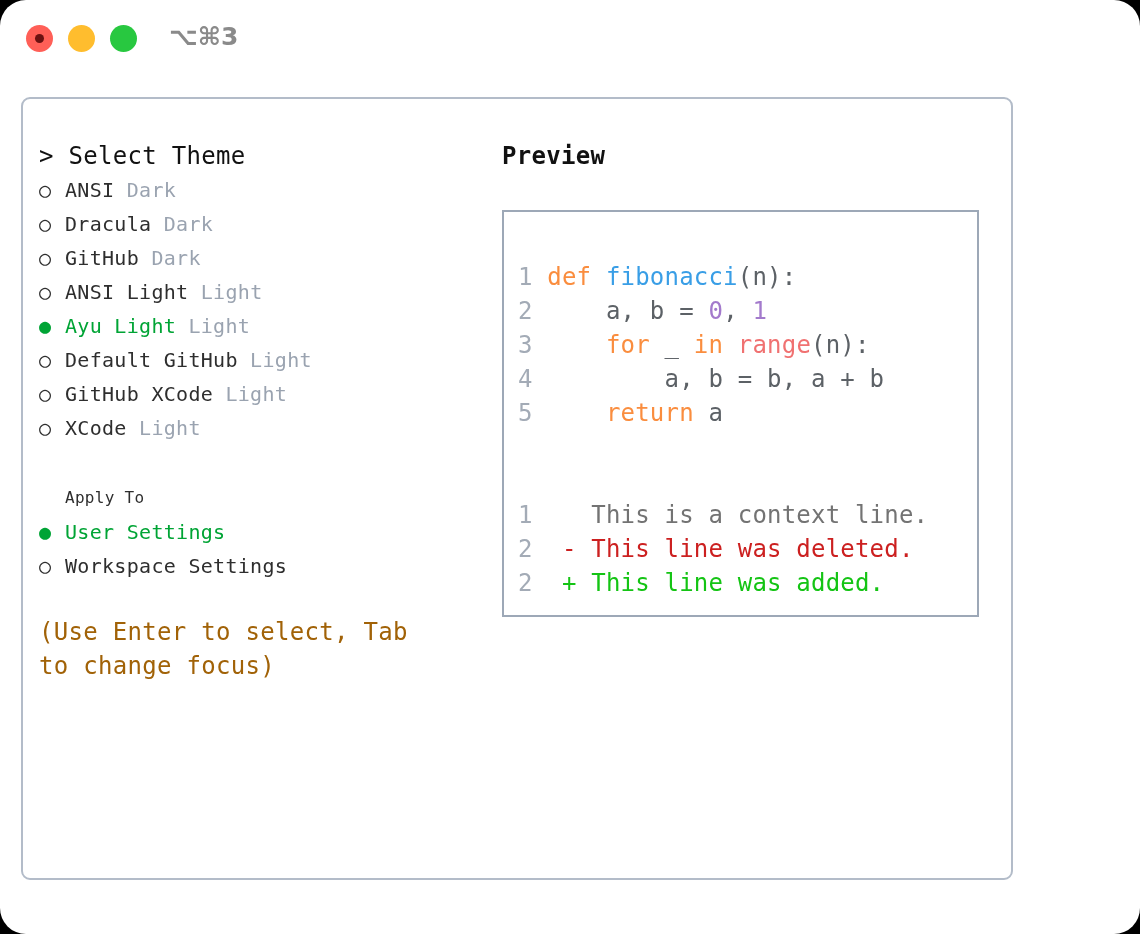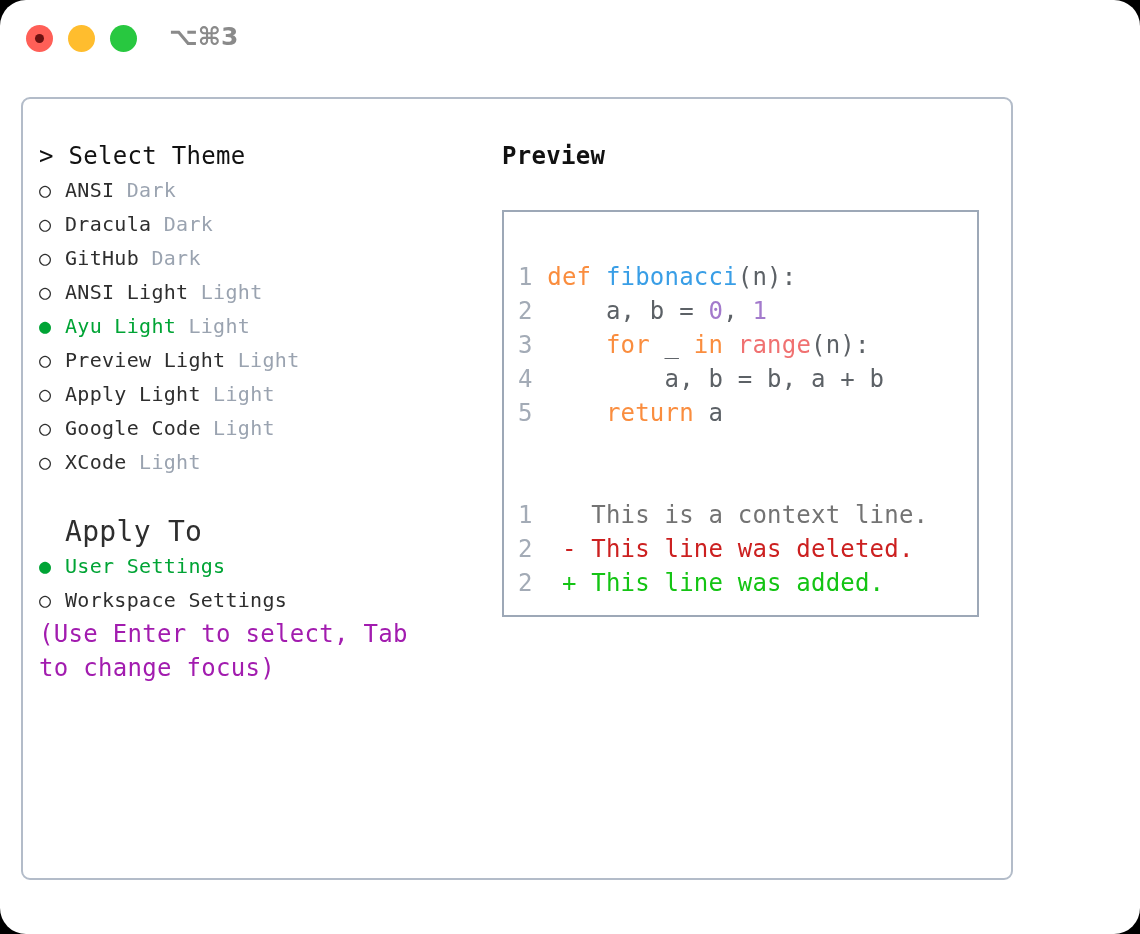--- a/index.html
+++ b/index.html
@@ -124,32 +124,33 @@
   .opt-row.selected { color: #00A435; }
   .opt-row.selected .marker { color: #00A435; }
   .opt-row .variant {
     color: #9aa3b0;
   }
   .opt-row.selected .variant { color: #9aa3b0; }
 
   .section-gap { height: 36px; }
 
   .group-title {
-    font-size: 28px;
+    font-size: 16px;
     line-height: 34px;
     color: #2e2e2e;
     white-space: pre;
     letter-spacing: 0.3px;
     padding-left: 26px;
   }
 
   .hint {
-    font-size: 24px;
-    line-height: 34px;
-    color: #a21caf;
+    margin-top: 32px;
+    font-size: 24px;
+    line-height: 34px;
+    color: #a16207;
     letter-spacing: 0.3px;
     width: 410px;
   }
 
   
   .right-col {
     position: absolute;
     left: 479px;
     top: 40px;
     width: 490px;
@@ -217,23 +218,22 @@
       <div class="left-col">
 
         <div class="list-header">&gt; Select Theme</div>
 
         <div id="theme-list">
             <div class="opt-row"><span class="marker">○</span><span>ANSI</span><span class="variant"> Dark</span></div>
             <div class="opt-row"><span class="marker">○</span><span>Dracula</span><span class="variant"> Dark</span></div>
             <div class="opt-row"><span class="marker">○</span><span>GitHub</span><span class="variant"> Dark</span></div>
             <div class="opt-row"><span class="marker">○</span><span>ANSI Light</span><span class="variant"> Light</span></div>
             <div class="opt-row selected"><span class="marker">●</span><span>Ayu Light</span><span class="variant"> Light</span></div>
-            <div class="opt-row"><span class="marker">○</span><span>Preview Light</span><span class="variant"> Light</span></div>
-            <div class="opt-row"><span class="marker">○</span><span>Apply Light</span><span class="variant"> Light</span></div>
-            <div class="opt-row"><span class="marker">○</span><span>Google Code</span><span class="variant"> Light</span></div>
+            <div class="opt-row"><span class="marker">○</span><span>Default GitHub</span><span class="variant"> Light</span></div>
+            <div class="opt-row"><span class="marker">○</span><span>GitHub XCode</span><span class="variant"> Light</span></div>
             <div class="opt-row"><span class="marker">○</span><span>XCode</span><span class="variant"> Light</span></div>
           </div>
 
         <div class="section-gap"></div>
 
         <div class="group-title">Apply To</div>
 
         <div id="apply-list">
             <div class="opt-row selected"><span class="marker">●</span><span>User Settings</span></div>
             <div class="opt-row"><span class="marker">○</span><span>Workspace Settings</span></div>

